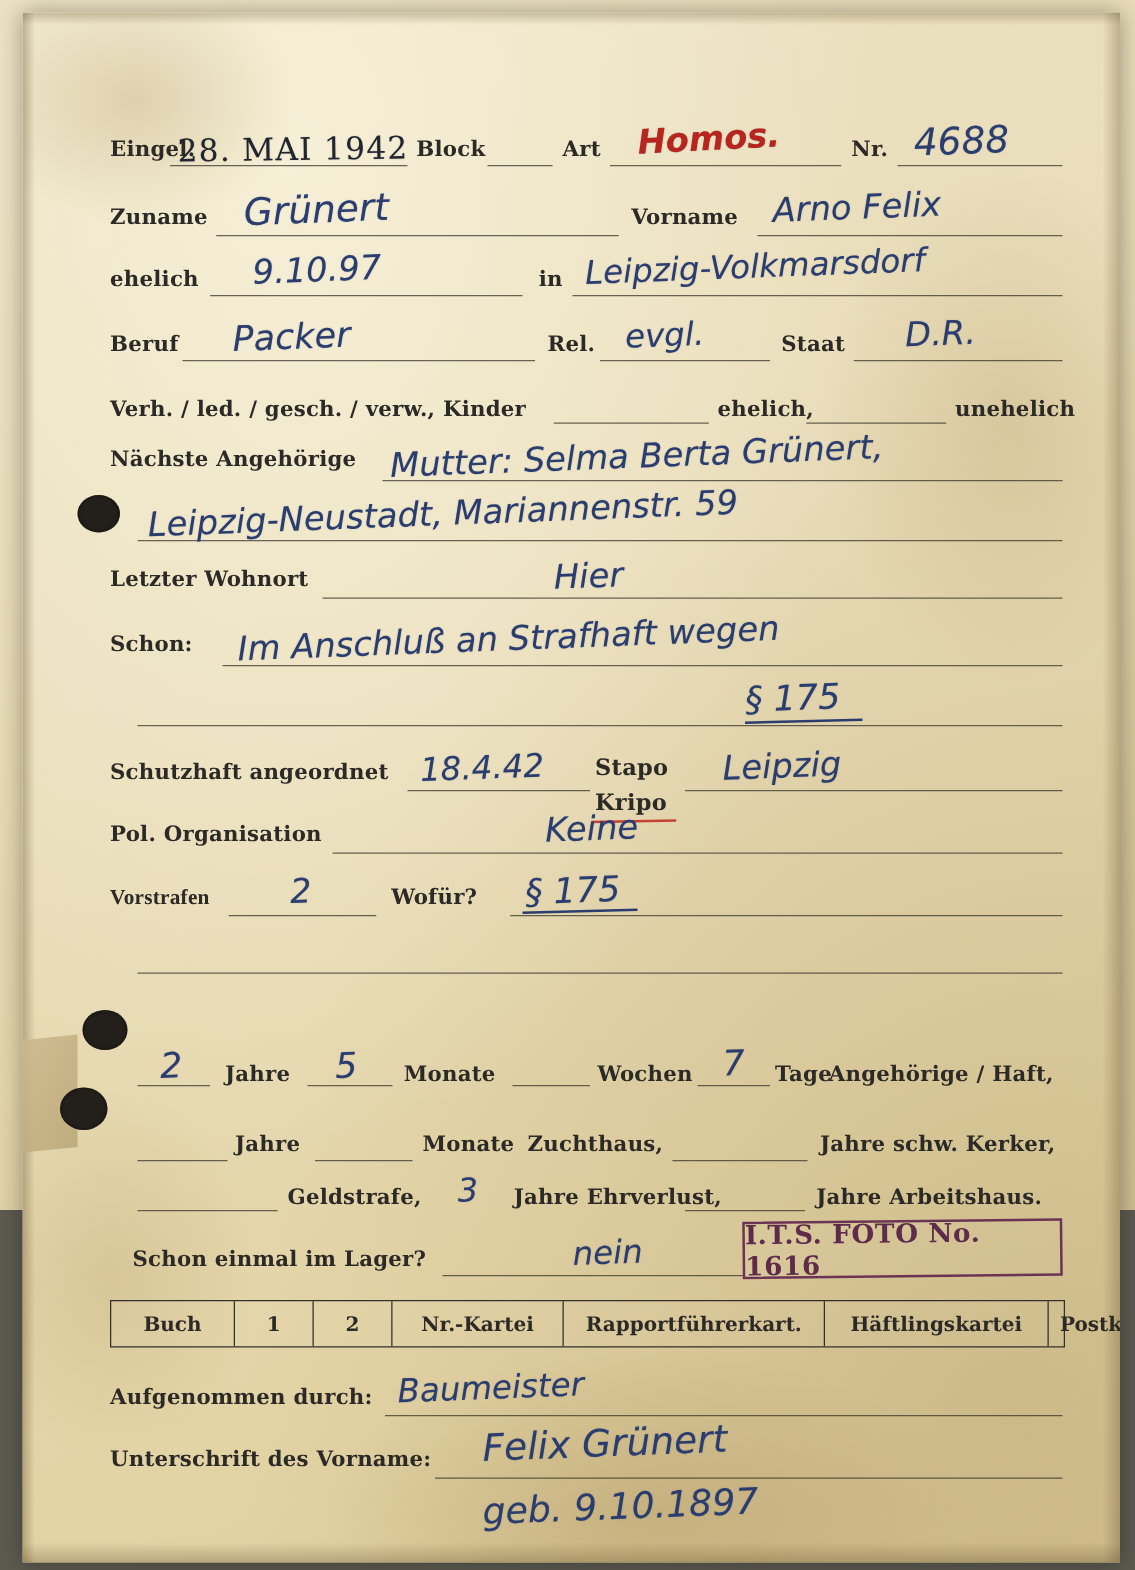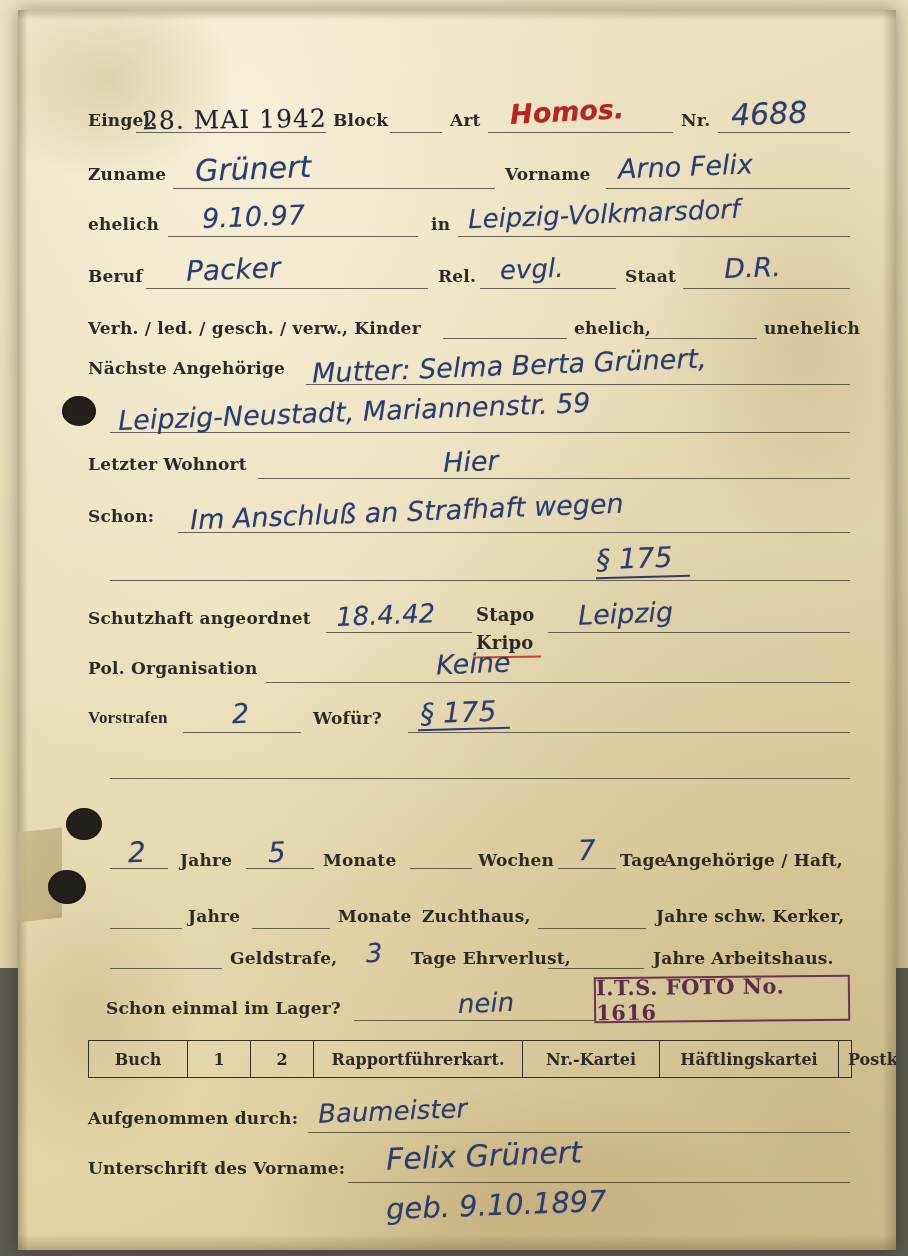--- a/index.html
+++ b/index.html
@@ -300,37 +300,37 @@
       <div class="lbl" style="left:320px; top:896px;">Monate</div>
       <div class="lbl" style="left:404px; top:896px;">Zuchthaus,</div>
 
       <div class="rule" style="left:520px; top:918px; width:108px;"></div>
       <div class="lbl" style="left:638px; top:896px;">Jahre schw. Kerker,</div>
 
       <div class="rule" style="left:92px; top:958px; width:112px;"></div>
       <div class="lbl" style="left:212px; top:938px;">Geldstrafe,</div>
 
       <div class="hand" style="left:348px; top:928px; font-size:26px;">3</div>
-      <div class="lbl" style="left:393px; top:938px;">Tage Ehrverlust,</div>
+      <div class="lbl" style="left:393px; top:938px;">Jahre Ehrverlust,</div>
 
       <div class="rule" style="left:530px; top:958px; width:96px;"></div>
       <div class="lbl" style="left:635px; top:938px;">Jahre Arbeitshaus.</div>
 
       <div class="lbl" style="left:88px; top:988px;">Schon einmal im Lager?</div>
       <div class="rule" style="left:336px; top:1010px; width:242px;"></div>
       <div class="hand" style="left:440px; top:978px; font-size:26px;">nein</div>
 
       <div id="foto-box" style="left:576px; top:966px; width:252px; height:42px; font-size:21px;">I.T.S. FOTO No. 1616</div>
 
       <div id="register-row" style="left:70px; top:1030px; width:762px; height:36px;">
         <div class="cell" style="flex:0 0 80px;">Buch</div>
         <div class="cell" style="flex:0 0 44px;">1</div>
         <div class="cell" style="flex:0 0 44px;">2</div>
+        <div class="cell" style="flex:0 0 118px;">Nr.-Kartei</div>
         <div class="cell" style="flex:0 0 190px;">Rapportführerkart.</div>
-        <div class="cell" style="flex:0 0 118px;">Nr.-Kartei</div>
         <div class="cell" style="flex:0 0 160px;">Häftlingskartei</div>
         <div class="cell" style="flex:1 1 auto;">Postkartei</div>
       </div>
 
       <div class="lbl" style="left:70px; top:1098px;">Aufgenommen durch:</div>
       <div class="rule" style="left:290px; top:1122px; width:542px;"></div>
       <div class="hand" style="left:300px; top:1086px; font-size:26px;">Baumeister</div>
 
       <div class="lbl" style="left:70px; top:1148px;">Unterschrift des Vorname:</div>
       <div class="rule" style="left:330px; top:1172px; width:502px;"></div>

